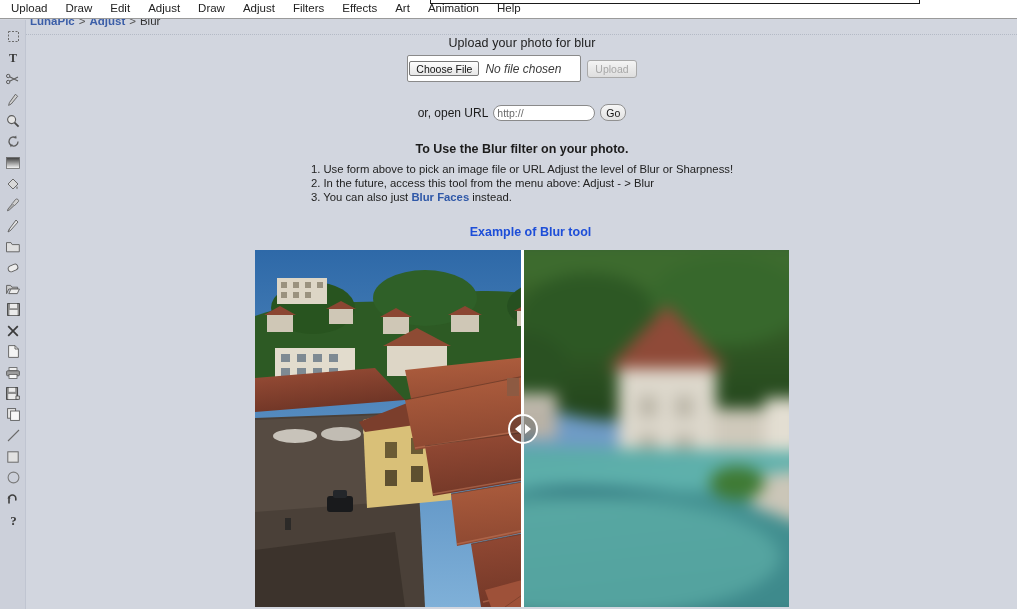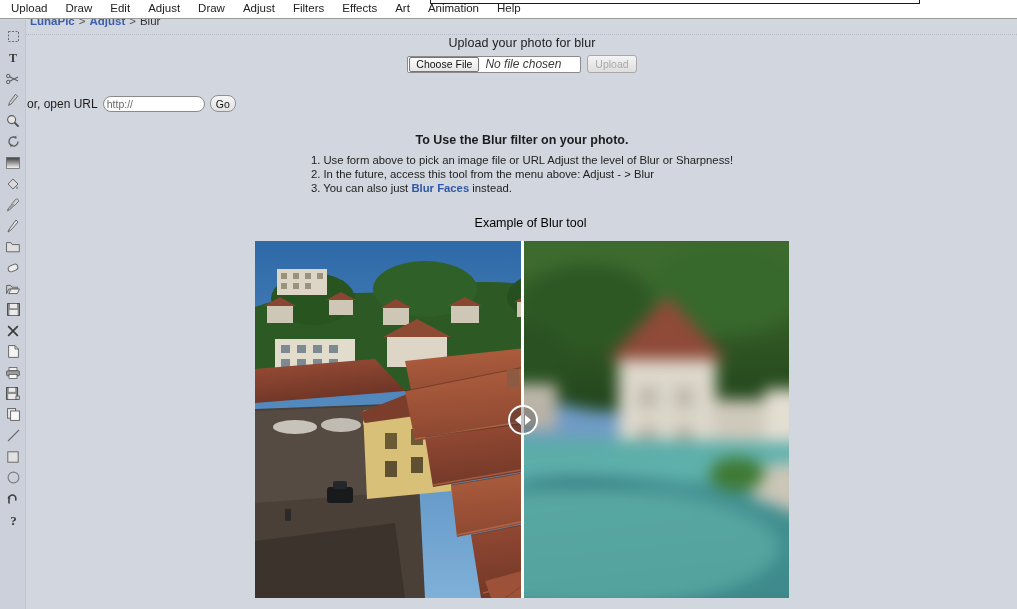--- a/index.html
+++ b/index.html
@@ -112,21 +112,21 @@
   .upload-row {
     margin-top: 5px;
     display: flex;
     justify-content: center;
     align-items: center;
     gap: 6px;
   }
   .file-input {
     display: inline-flex;
     align-items: center;
-    height: 17px;
+    height: 27px;
     border: 1px solid #8a8a8a;
     background: #ffffff;
     border-radius: 2px;
     overflow: hidden;
     width: 174px;
   }
   .choose-btn {
     height: 15px;
     display: inline-flex;
     align-items: center;
@@ -156,21 +156,21 @@
     font-size: 10.5px;
     color: #a8a8a8;
     cursor: default;
     padding: 0 7px;
     font-family: "Liberation Sans", sans-serif;
   }
 
   .url-row {
     margin-top: 22px;
     display: flex;
-    justify-content: flex-start;
+    justify-content: center;
     align-items: center;
     gap: 5px;
     font-size: 12px;
     color: #1c1c1c;
   }
   .url-input {
     width: 102px;
     height: 16px;
     border: 1px solid #8a8a8a;
     background: #ffffff;
@@ -214,22 +214,22 @@
   }
   .howto-list a {
     color: #2f58a8;
     font-weight: bold;
     text-decoration: none;
   }
 
   .example-title {
     margin-top: 20px;
     font-size: 12.5px;
-    font-weight: normal;
-    color: #000000;
+    font-weight: bold;
+    color: #1d4ed8;
     padding-left: 17px;
   }
 
   
   .compare-wrap {
     position: relative;
     width: 534px;
     height: 357px;
     margin: 11px auto 0 auto;
     overflow: hidden;

